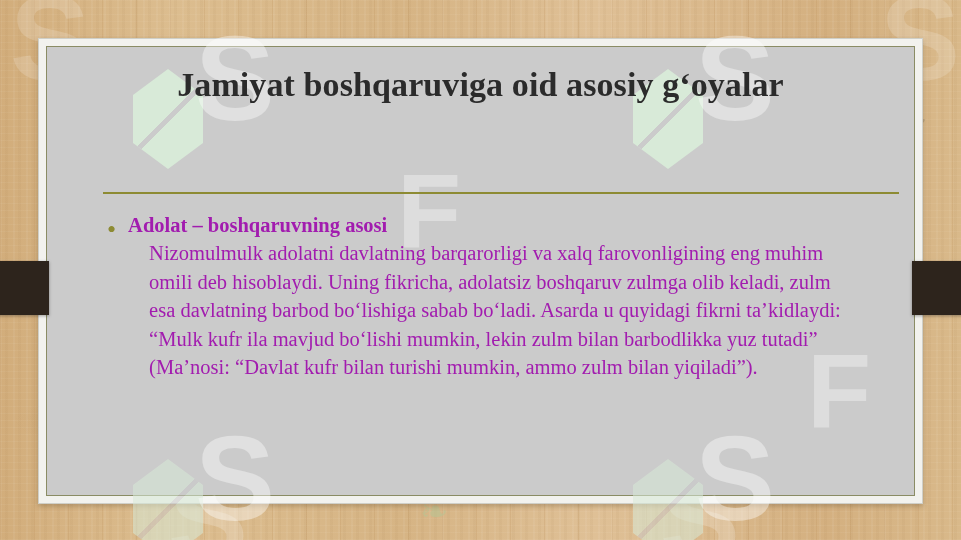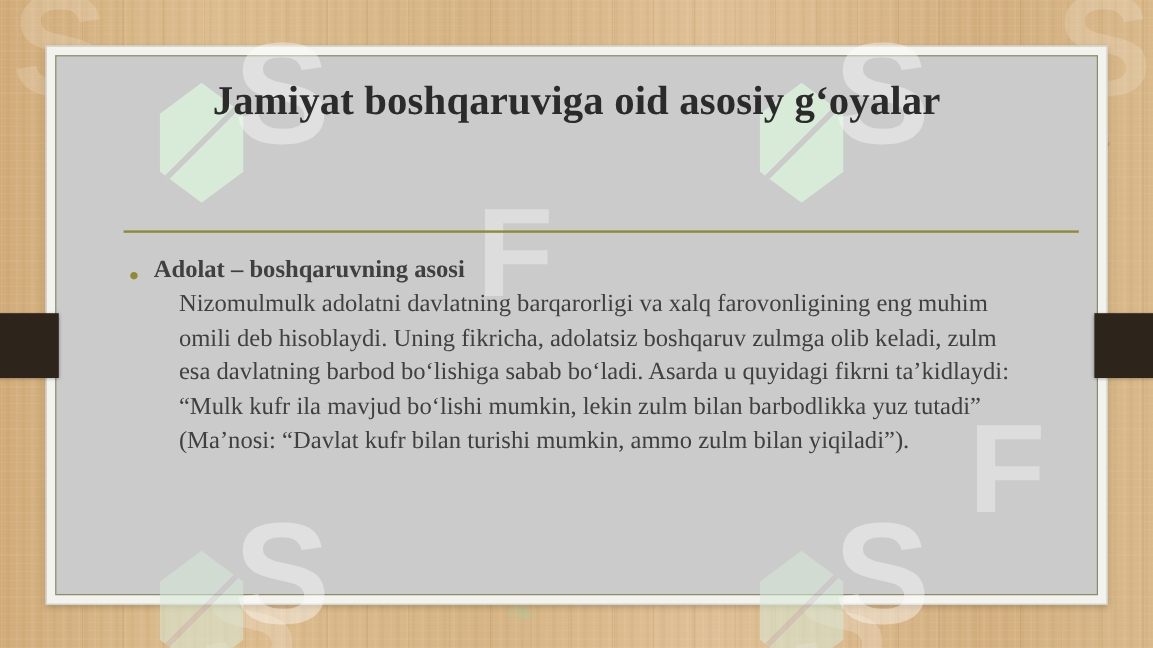--- a/index.html
+++ b/index.html
@@ -164,21 +164,21 @@
   }
   #bullet{
     flex:0 0 auto;
     color:#8d8b33;
     font-size:26px;
     line-height:1;
     margin:6px 12px 0 0;
   }
   #body-text{
     font-size:20.5px;
-    color:#404040;
+    color:#a21caf;
     line-height:1.385;
     width:730px;
   }
   #body-lead{ font-weight:bold; display:block; }
   #body-para{ display:block;margin-left:21px; }
 </style>
 </head>
 <body>
 
 <div id="bg-texture"></div>

